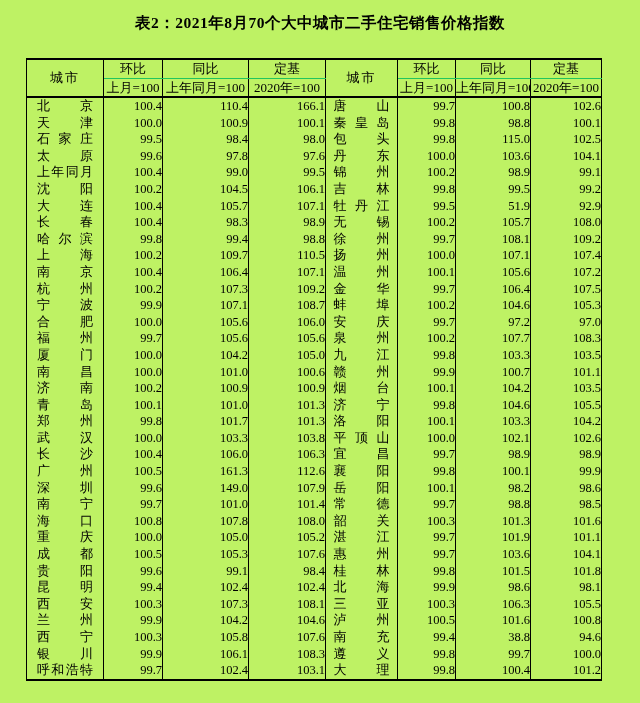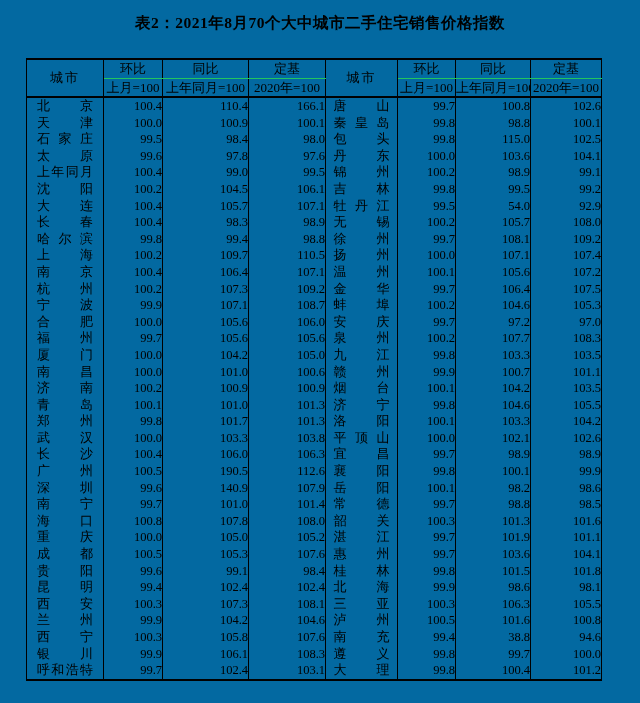--- a/index.html
+++ b/index.html
@@ -8,21 +8,21 @@
     background: #ffffff;
     width: 640px;
     height: 703px;
     overflow: hidden;
     font-family: "Liberation Serif", "DejaVu Serif", serif;
     color: #000000;
   }
   .page {
     width: 640px;
     height: 703px;
-    background: #0369a1;
+    background: #bef264;
     position: relative;
   }
   .title {
     text-align: center;
     font-weight: bold;
     font-size: 15.5px;
     line-height: 19px;
     padding-top: 13px;
     letter-spacing: 0.5px;
   }
@@ -179,21 +179,21 @@
           <td class="num">99.5</td>
           <td class="num">99.2</td>
         </tr>
         <tr>
           <td class="city"><span class="cityname">大连</span></td>
           <td class="num">100.4</td>
           <td class="num">105.7</td>
           <td class="num">107.1</td>
           <td class="city"><span class="cityname">牡丹江</span></td>
           <td class="num">99.5</td>
-          <td class="num">54.0</td>
+          <td class="num">51.9</td>
           <td class="num">92.9</td>
         </tr>
         <tr>
           <td class="city"><span class="cityname">长春</span></td>
           <td class="num">100.4</td>
           <td class="num">98.3</td>
           <td class="num">98.9</td>
           <td class="city"><span class="cityname">无锡</span></td>
           <td class="num">100.2</td>
           <td class="num">105.7</td>
@@ -335,31 +335,31 @@
           <td class="num">106.0</td>
           <td class="num">106.3</td>
           <td class="city"><span class="cityname">宜昌</span></td>
           <td class="num">99.7</td>
           <td class="num">98.9</td>
           <td class="num">98.9</td>
         </tr>
         <tr>
           <td class="city"><span class="cityname">广州</span></td>
           <td class="num">100.5</td>
-          <td class="num">190.5</td>
+          <td class="num">161.3</td>
           <td class="num">112.6</td>
           <td class="city"><span class="cityname">襄阳</span></td>
           <td class="num">99.8</td>
           <td class="num">100.1</td>
           <td class="num">99.9</td>
         </tr>
         <tr>
           <td class="city"><span class="cityname">深圳</span></td>
           <td class="num">99.6</td>
-          <td class="num">140.9</td>
+          <td class="num">149.0</td>
           <td class="num">107.9</td>
           <td class="city"><span class="cityname">岳阳</span></td>
           <td class="num">100.1</td>
           <td class="num">98.2</td>
           <td class="num">98.6</td>
         </tr>
         <tr>
           <td class="city"><span class="cityname">南宁</span></td>
           <td class="num">99.7</td>
           <td class="num">101.0</td>

